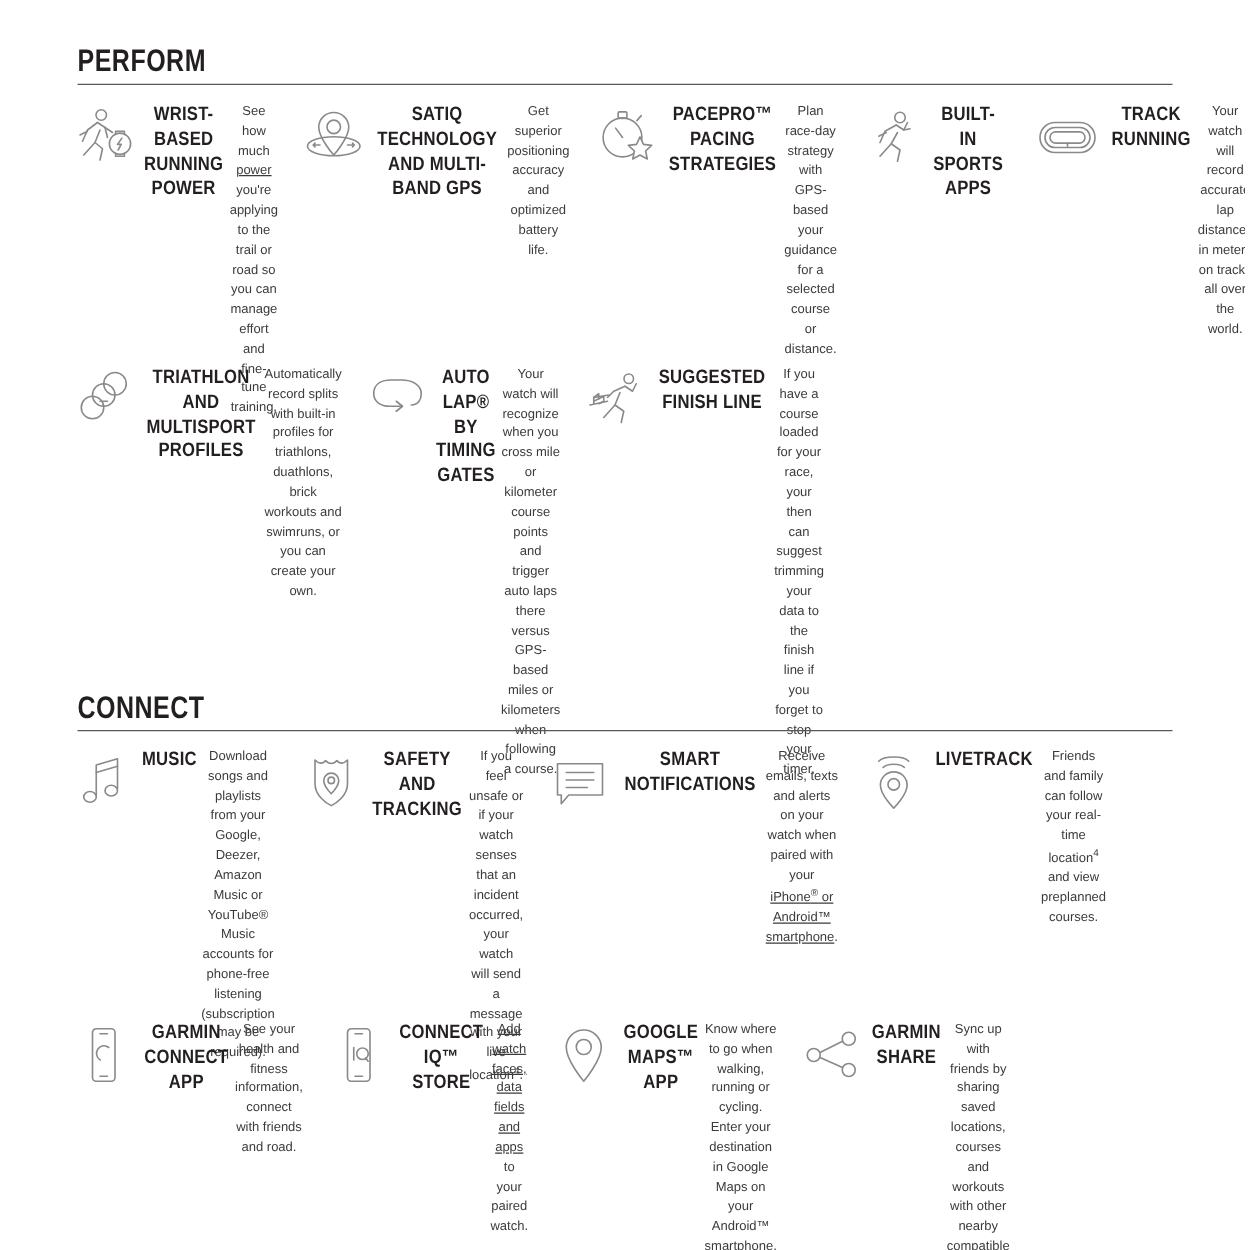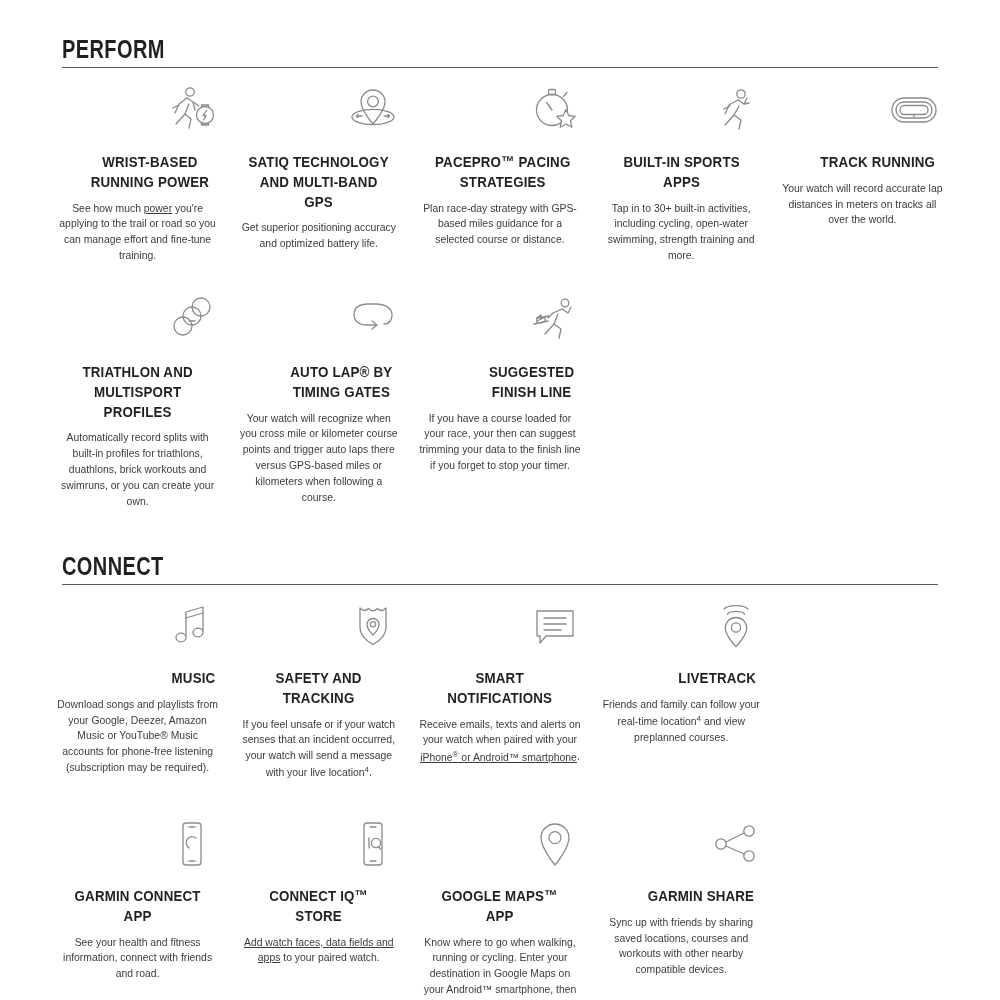--- a/index.html
+++ b/index.html
@@ -31,22 +31,21 @@
   }
 
   .grid5 {
     display: grid;
     grid-template-columns: repeat(5, 1fr);
     column-gap: 6px;
   }
 
   .cell {
     display: flex;
-    flex-direction: column;
-    align-items: flex-end;
+    align-items: flex-start;
     text-align: center;
     padding: 0 6px;
   }
 
   .icon {
     height: 56px;
     display: flex;
     align-items: center;
     justify-content: center;
     margin-bottom: 14px;
@@ -135,37 +134,36 @@
           <circle cx="24" cy="26" r="15.5"></circle>
           <rect x="20.5" y="5.5" width="7" height="5" rx="1"></rect>
           <path d="M24 10.5 L24 11"></path>
           <path d="M35.5 12.5 L39 8.5"></path>
           <path d="M24 26 L18.5 18.5"></path>
           <path d="M38 25.5 L40.8 31.5 L47.3 32.3 L42.5 36.8 L43.8 43.2 L38 40 L32.2 43.2 L33.5 36.8 L28.7 32.3 L35.2 31.5 Z" fill="#ffffff"></path>
         </svg>
       </div>
       <div class="feat-title">PACEPRO™ PACING
 STRATEGIES</div>
-      <div class="feat-body">Plan race-day strategy with GPS-based miles guidance for a selected course or distance.</div>
+      <div class="feat-body">Plan race-day strategy with GPS-based your guidance for a selected course or distance.</div>
     </div>
 
     <div class="cell">
       <div class="icon">
         <svg width="54" height="52" viewBox="0 0 54 52" fill="none" stroke="#8a8a8c" stroke-width="1.3" stroke-linecap="round" stroke-linejoin="round">
           <circle cx="32" cy="10" r="4.2"></circle>
           <path d="M29 16 L20 21 L16 30"></path>
           <path d="M29 16 L35 20 L38 14"></path>
           <path d="M30 22 L25 31 L16 41"></path>
           <path d="M25 31 L32 36 L30 45"></path>
           <path d="M15 25 L21 22"></path>
           <path d="M35 20 L40 19"></path>
         </svg>
       </div>
       <div class="feat-title">BUILT-IN SPORTS APPS</div>
-      <div class="feat-body">Tap in to 30+ built-in activities, including cycling, open-water swimming, strength training and more.</div>
     </div>
 
     <div class="cell">
       <div class="icon">
         <svg width="60" height="52" viewBox="0 0 60 52" fill="none" stroke="#8a8a8c" stroke-width="1.3" stroke-linecap="round" stroke-linejoin="round">
           <rect x="8" y="14" width="44" height="24" rx="12"></rect>
           <rect x="12" y="18" width="36" height="16" rx="8"></rect>
           <rect x="16" y="21.5" width="28" height="9" rx="4.5"></rect>
           <path d="M30 30.5 L30 33"></path>
         </svg>

